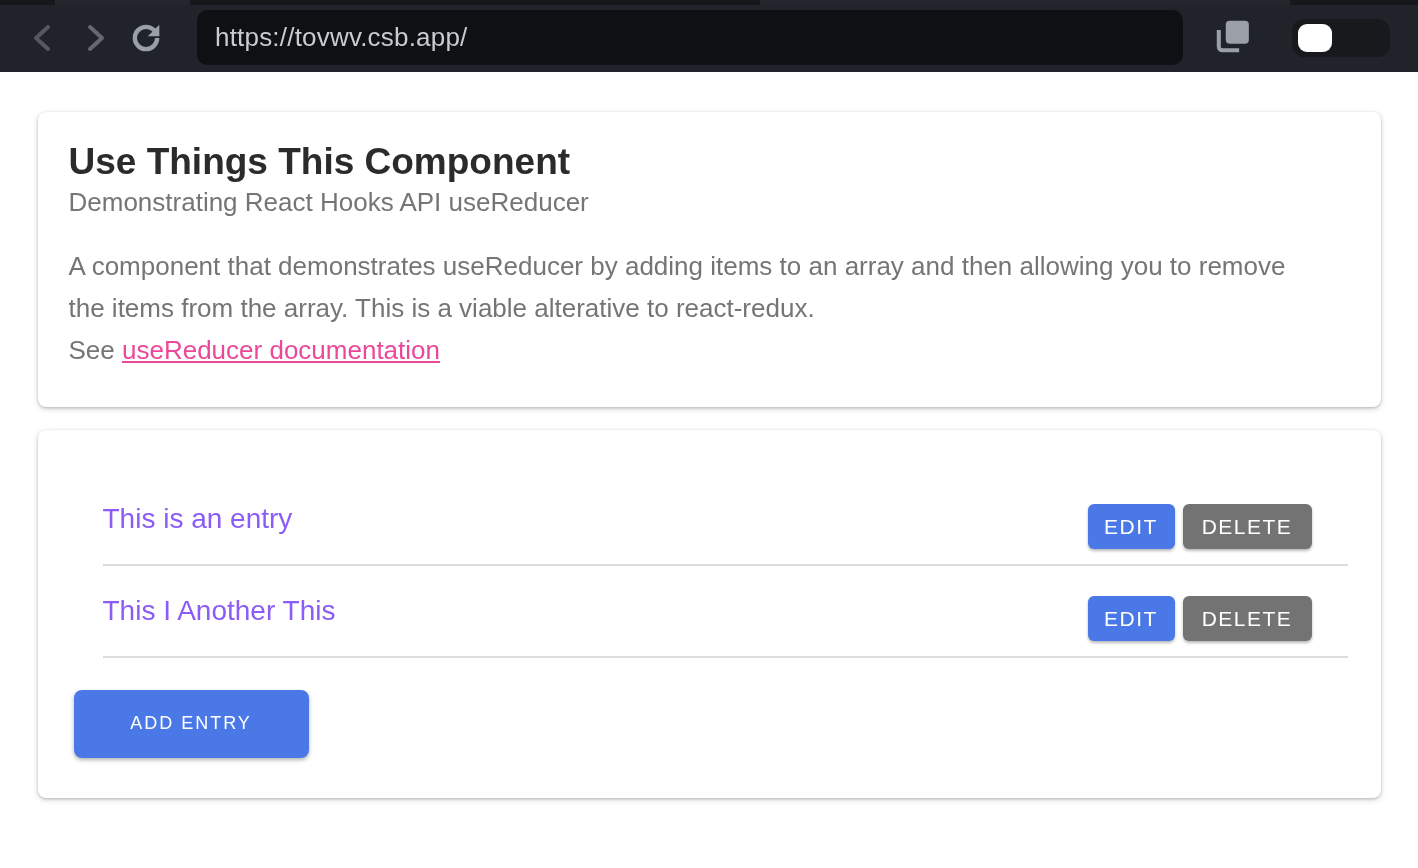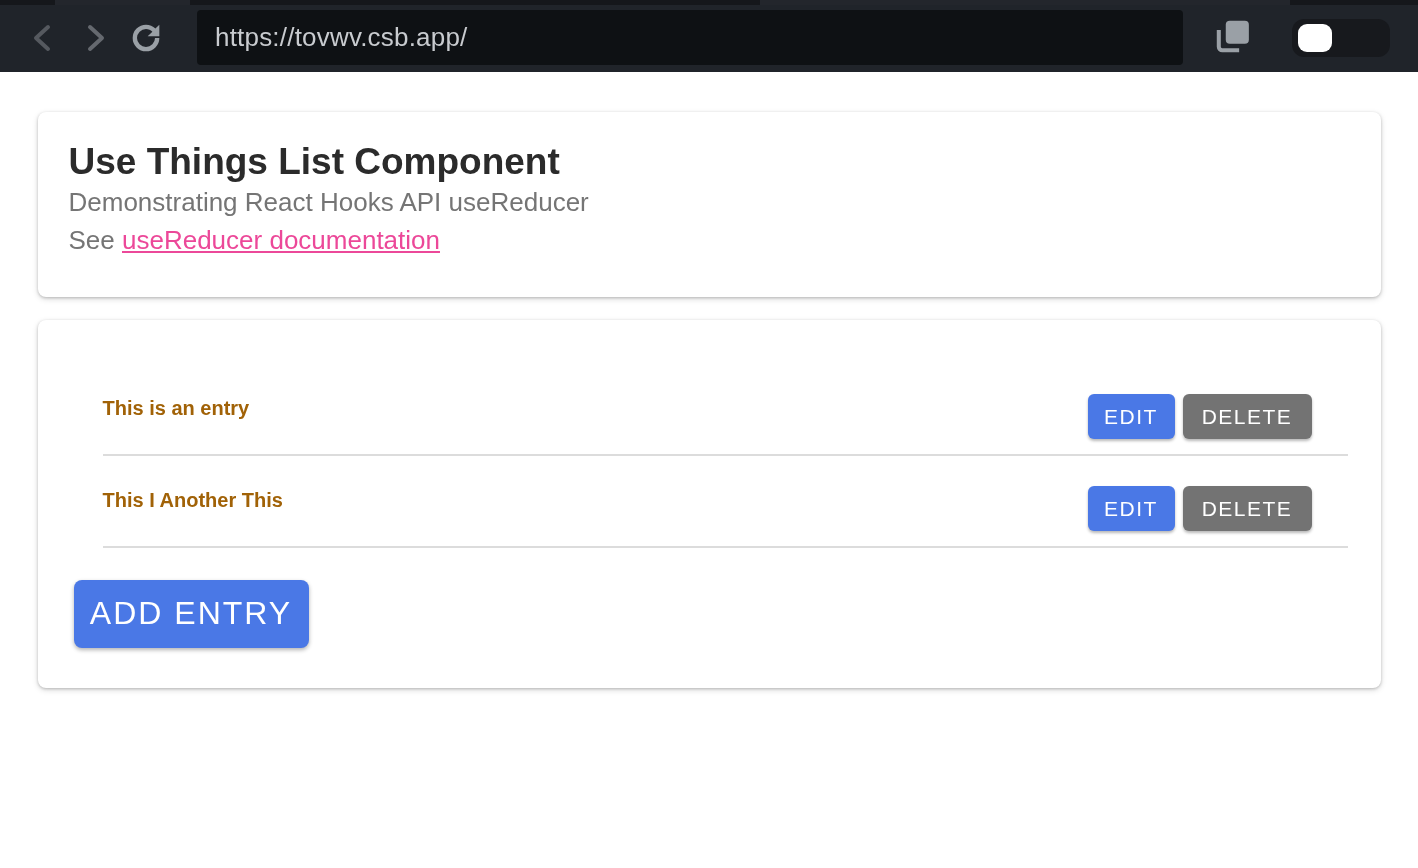--- a/index.html
+++ b/index.html
@@ -10,21 +10,21 @@
   .chrome { position: relative; width: 1418px; height: 72px; background: #20242a; }
   .tabstrip { position: absolute; top: 0; left: 0; width: 100%; height: 5px; background: #15171b; }
   .tabstrip .seg-a { position: absolute; left: 55px; top: 0; width: 135px; height: 5px; background: #23262c; }
   .tabstrip .seg-b { position: absolute; left: 760px; top: 0; width: 530px; height: 5px; background: #23262c; }
   .nav-btn { position: absolute; top: 18px; width: 40px; height: 40px; display: flex;
     align-items: center; justify-content: center; cursor: pointer; background: none; border: none; }
   .nav-back { left: 22px; }
   .nav-fwd  { left: 76px; }
   .nav-reload { left: 126px; }
   .urlbar { position: absolute; left: 197px; top: 10px; width: 986px; height: 55px;
-    background: #0e1114; border-radius: 4px; display: flex; align-items: center;
+    background: #0e1114; border-radius: 10px; display: flex; align-items: center;
     padding: 0 18px; }
   .urlbar span { color: #c8cbcf; font-size: 26px; letter-spacing: 0.2px; white-space: nowrap; }
   .copy-btn { position: absolute; left: 1206px; top: 14px; width: 52px; height: 48px;
     display: flex; align-items: center; justify-content: center; background: none; border: none; cursor: pointer; }
   .toggle { position: absolute; left: 1292px; top: 19px; width: 98px; height: 38px;
     background: #17191d; border-radius: 12px; cursor: pointer; }
   .toggle .knob { position: absolute; left: 6px; top: 5px; width: 34px; height: 28px;
     background: #ffffff; border-radius: 9px; }
 
   
@@ -34,29 +34,29 @@
   .card-header { padding: 28px 31px 36px 31px; margin-bottom: 23px; }
   .card-header h1 { font-size: 37px; font-weight: 700; color: #2b2b2b; line-height: 1.2; }
   .subtitle { margin-top: 2px; font-size: 26px; color: #757575; line-height: 1.25; }
   .description { margin-top: 26px; font-size: 26px; color: #757575; line-height: 42px; max-width: 1250px; }
   .see-line { font-size: 26px; color: #757575; line-height: 42px; }
   .see-line a { color: #ec4899; text-decoration: underline; cursor: pointer; }
 
   .card-list { padding: 44px 33px 40px 40px; }
   .entry-row { margin-left: 25px; height: 92px; display: flex; align-items: center;
     justify-content: space-between; border-bottom: 2px solid #dcdcdc; }
-  .entry-label { font-size: 20px; color: #a16207; font-weight: bold; }
+  .entry-label { font-size: 28px; color: #8b5cf6; }
   .entry-actions { display: flex; gap: 8px; margin-right: 36px; margin-top: 16px; }
   .btn { border: none; border-radius: 6px; color: #ffffff; cursor: pointer;
     font-family: "Liberation Sans", sans-serif;
     box-shadow: 0 2px 3px rgba(0,0,0,0.28); display: flex; align-items: center; justify-content: center; }
   .btn-edit   { width: 87px;  height: 45px; background: #4a78e6; font-size: 21px; letter-spacing: 1.5px; }
   .btn-delete { width: 129px; height: 45px; background: #737373; font-size: 21px; letter-spacing: 1.5px; }
   .btn-add    { margin-top: 32px; margin-left: -4px; width: 235px; height: 68px; background: #4a78e6;
-    font-size: 32px; letter-spacing: 2px; border-radius: 8px; box-shadow: 0 2px 4px rgba(0,0,0,0.3); }
+    font-size: 18px; letter-spacing: 2px; border-radius: 8px; box-shadow: 0 2px 4px rgba(0,0,0,0.3); }
 </style>
 </head>
 <body>
 
 <div class="chrome">
   <div class="tabstrip">
     <div class="seg-a"></div>
     <div class="seg-b"></div>
   </div>
 
@@ -90,22 +90,23 @@
   </button>
 
   <div class="toggle">
     <div class="knob"></div>
   </div>
 </div>
 
 <div class="content">
 
   <div class="card card-header">
-    <h1>Use Things List Component</h1>
+    <h1>Use Things This Component</h1>
     <div class="subtitle">Demonstrating React Hooks API useReducer</div>
+    <p class="description">A component that demonstrates useReducer by adding items to an array and then allowing you to remove the items from the array. This is a viable alterative to react-redux.</p>
     <div class="see-line"><span>See </span><a>useReducer documentation</a></div>
   </div>
 
   <div class="card card-list">
 
     <div class="entry-row">
       <span class="entry-label">This is an entry</span>
       <span class="entry-actions">
         <button class="btn btn-edit">EDIT</button>
         <button class="btn btn-delete">DELETE</button>

